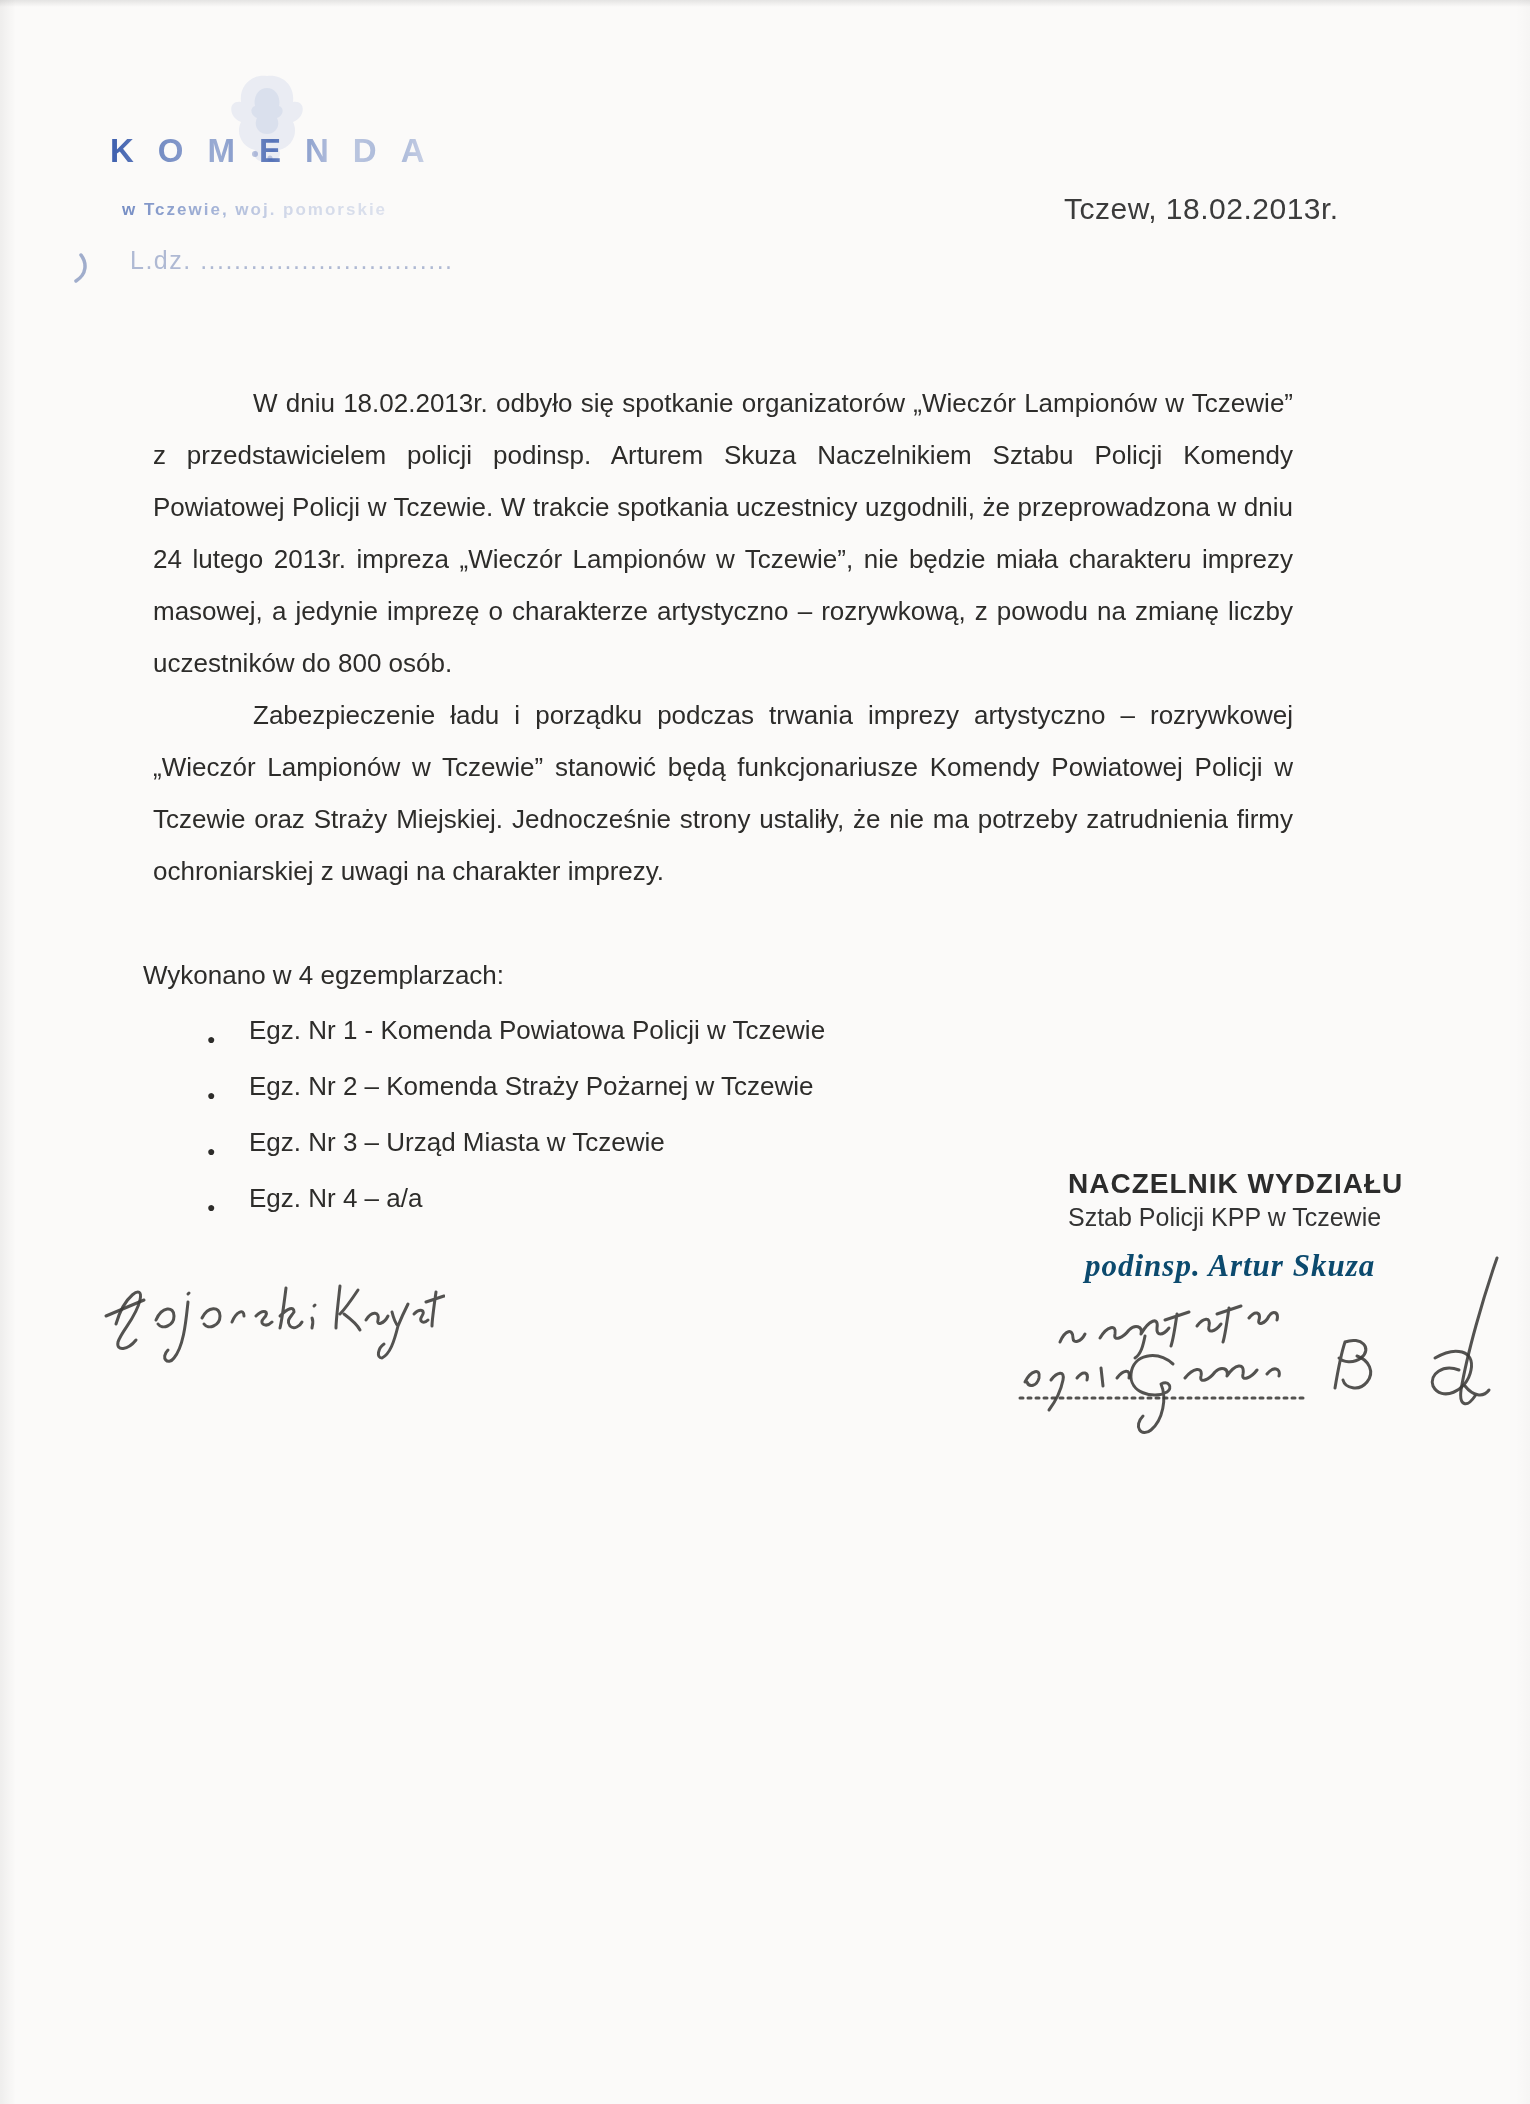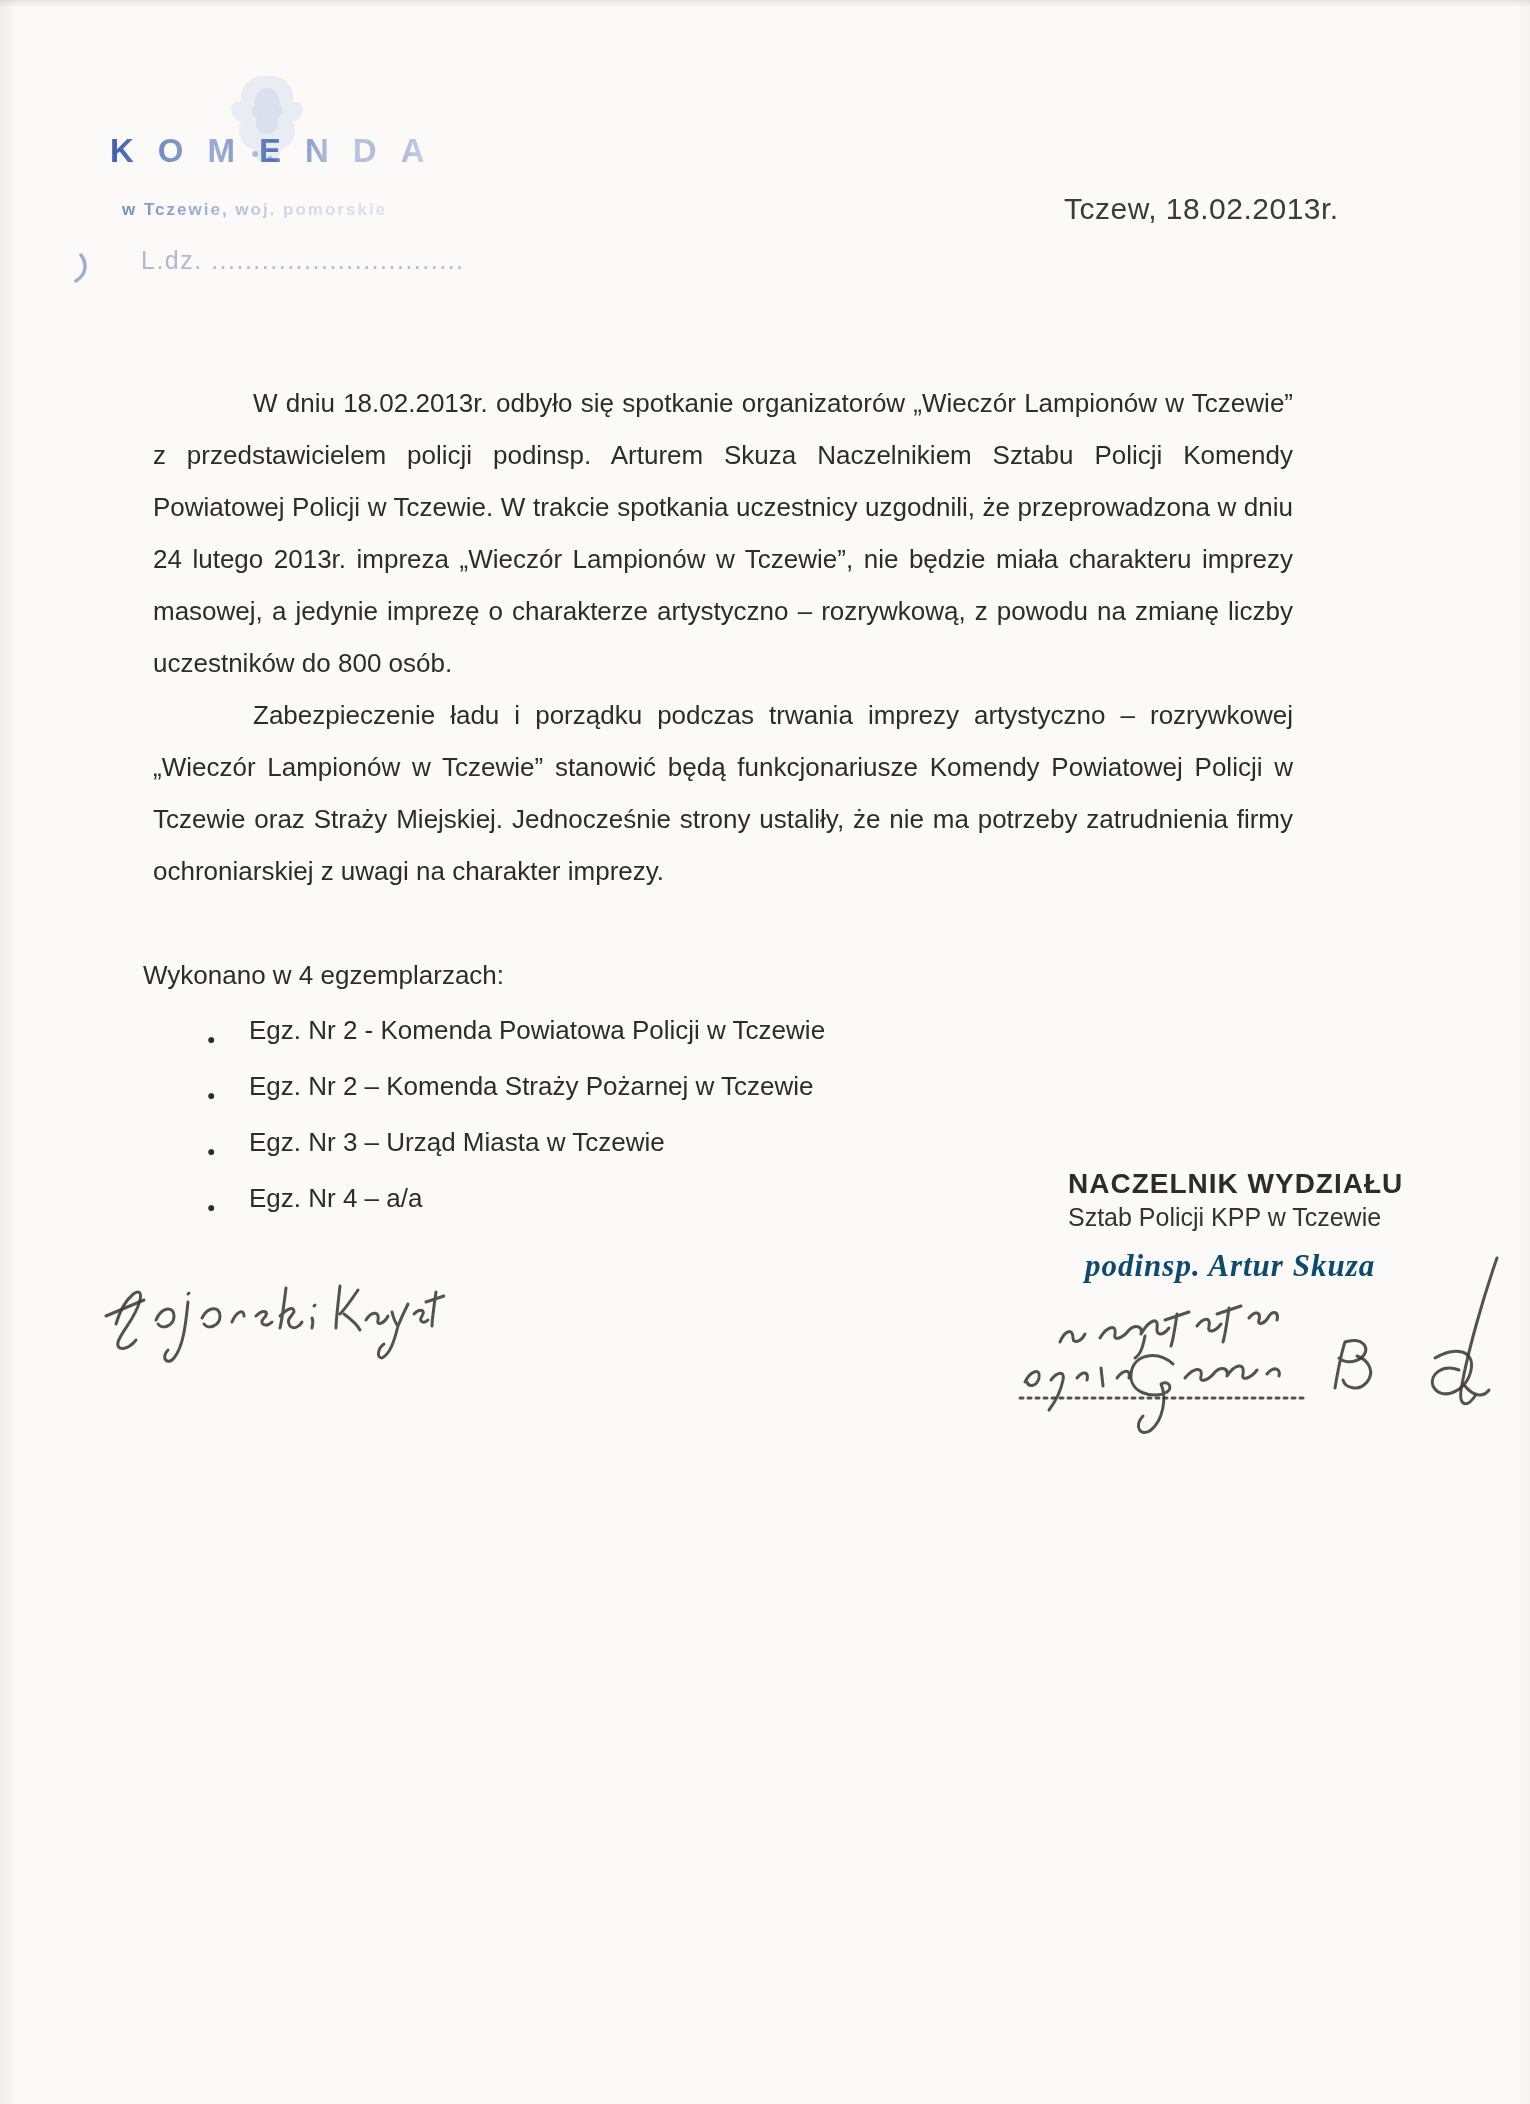--- a/index.html
+++ b/index.html
@@ -34,21 +34,21 @@
     -webkit-mask-image:linear-gradient(90deg,#000 0%,#000 34%,rgba(0,0,0,.6) 50%,rgba(0,0,0,.22) 66%,rgba(0,0,0,.26) 100%);
             mask-image:linear-gradient(90deg,#000 0%,#000 34%,rgba(0,0,0,.6) 50%,rgba(0,0,0,.22) 66%,rgba(0,0,0,.26) 100%);
   }
   .stamp-line3{
     left:52px;top:142px;font-size:17px;letter-spacing:2px;
     -webkit-mask-image:linear-gradient(90deg,rgba(0,0,0,.7),rgba(0,0,0,.45) 35%,rgba(0,0,0,.22) 62%,rgba(0,0,0,.16) 100%);
             mask-image:linear-gradient(90deg,rgba(0,0,0,.7),rgba(0,0,0,.45) 35%,rgba(0,0,0,.22) 62%,rgba(0,0,0,.16) 100%);
   }
   .stamp-ldz{
     position:absolute;left:60px;top:188px;font-size:25px;letter-spacing:1.5px;
-    color:rgba(70,95,160,0.42);white-space:nowrap;filter:blur(0.4px);margin-left:11px;
+    color:rgba(70,95,160,0.42);white-space:nowrap;filter:blur(0.4px);
   }
   .stamp-emblem{position:absolute;left:155px;top:12px;}
   .stamp-ink-mark{position:absolute;left:2px;top:194px;}
 
   
   .date-line{position:absolute;left:1064px;top:192px;font-size:30px;color:#3b3b3b;letter-spacing:.5px;text-align:center;}
 
   
   .body-text{
     position:absolute;left:153px;top:377px;width:1140px;
@@ -100,21 +100,21 @@
 
   <div class="date-line">Tczew, 18.02.2013r.</div>
 
   <div class="body-text">
     <p>W dniu 18.02.2013r. odbyło się spotkanie organizatorów „Wieczór Lampionów w Tczewie” z przedstawicielem policji podinsp. Arturem Skuza Naczelnikiem Sztabu Policji Komendy Powiatowej Policji w Tczewie. W trakcie spotkania uczestnicy uzgodnili, że przeprowadzona w dniu 24 lutego 2013r. impreza „Wieczór Lampionów w Tczewie”, nie będzie miała charakteru imprezy masowej, a jedynie imprezę o charakterze artystyczno – rozrywkową, z powodu na zmianę liczby uczestników do 800 osób.</p>
     <p>Zabezpieczenie ładu i porządku podczas trwania imprezy artystyczno – rozrywkowej „Wieczór Lampionów w Tczewie” stanowić będą funkcjonariusze Komendy Powiatowej Policji w Tczewie oraz Straży Miejskiej. Jednocześnie strony ustaliły, że nie ma potrzeby zatrudnienia firmy ochroniarskiej z uwagi na charakter imprezy.</p>
   </div>
 
   <div class="dist-heading">Wykonano w 4 egzemplarzach:</div>
   <ul class="dist-list">
-    <li><span>Egz. Nr 2 - Komenda Powiatowa Policji w Tczewie</span></li>
+    <li><span>Egz. Nr 1 - Komenda Powiatowa Policji w Tczewie</span></li>
     <li><span>Egz. Nr 2 – Komenda Straży Pożarnej w Tczewie</span></li>
     <li><span>Egz. Nr 3 – Urząd Miasta w Tczewie</span></li>
     <li><span>Egz. Nr 4 – a/a</span></li>
   </ul>
 
   <div class="sign-title">
     <div class="t1">NACZELNIK WYDZIAŁU</div>
     <div class="t2">Sztab Policji KPP w Tczewie</div>
   </div>
   <div class="sign-name">podinsp. Artur Skuza</div>

